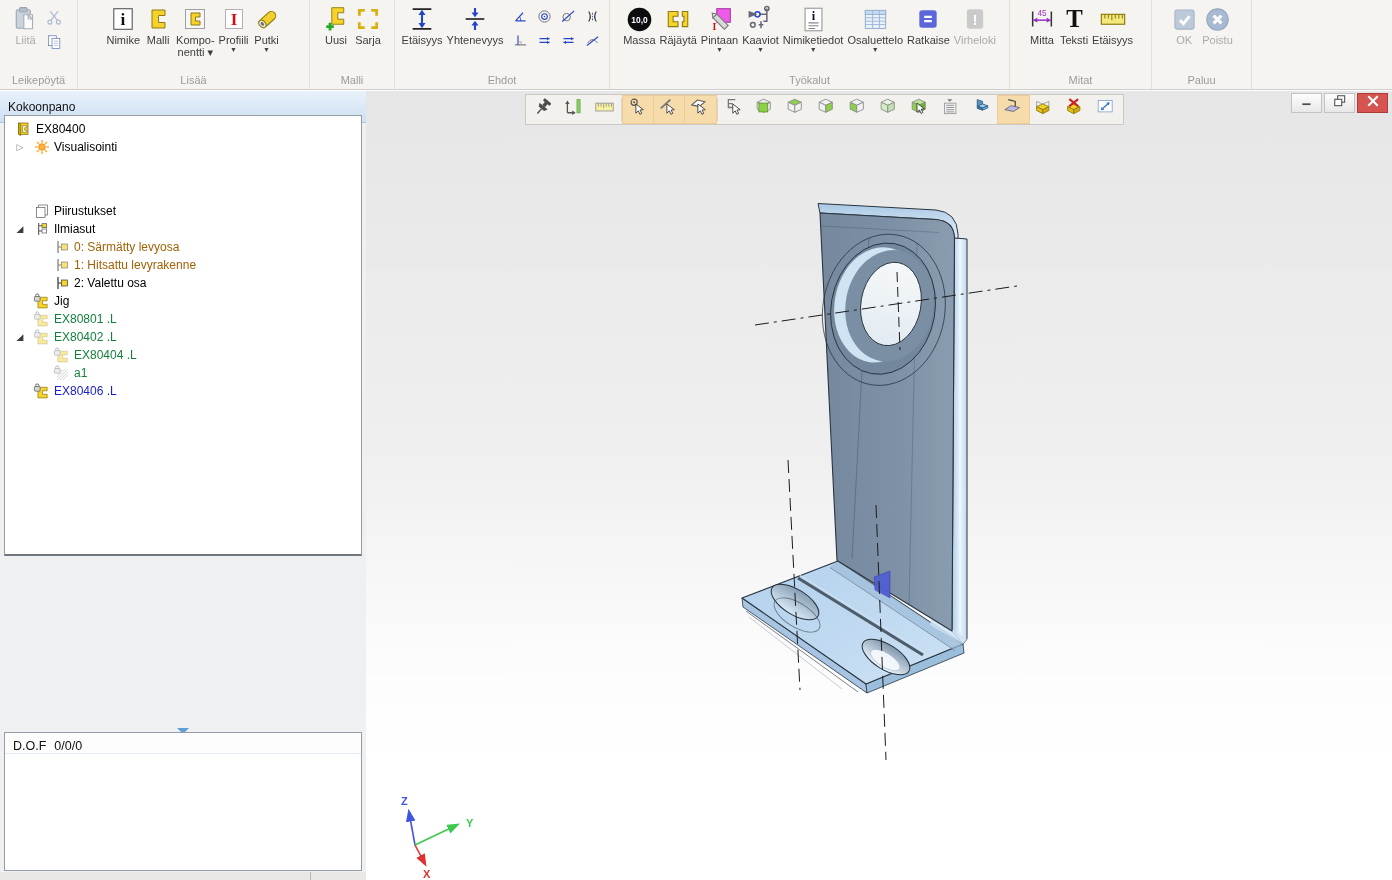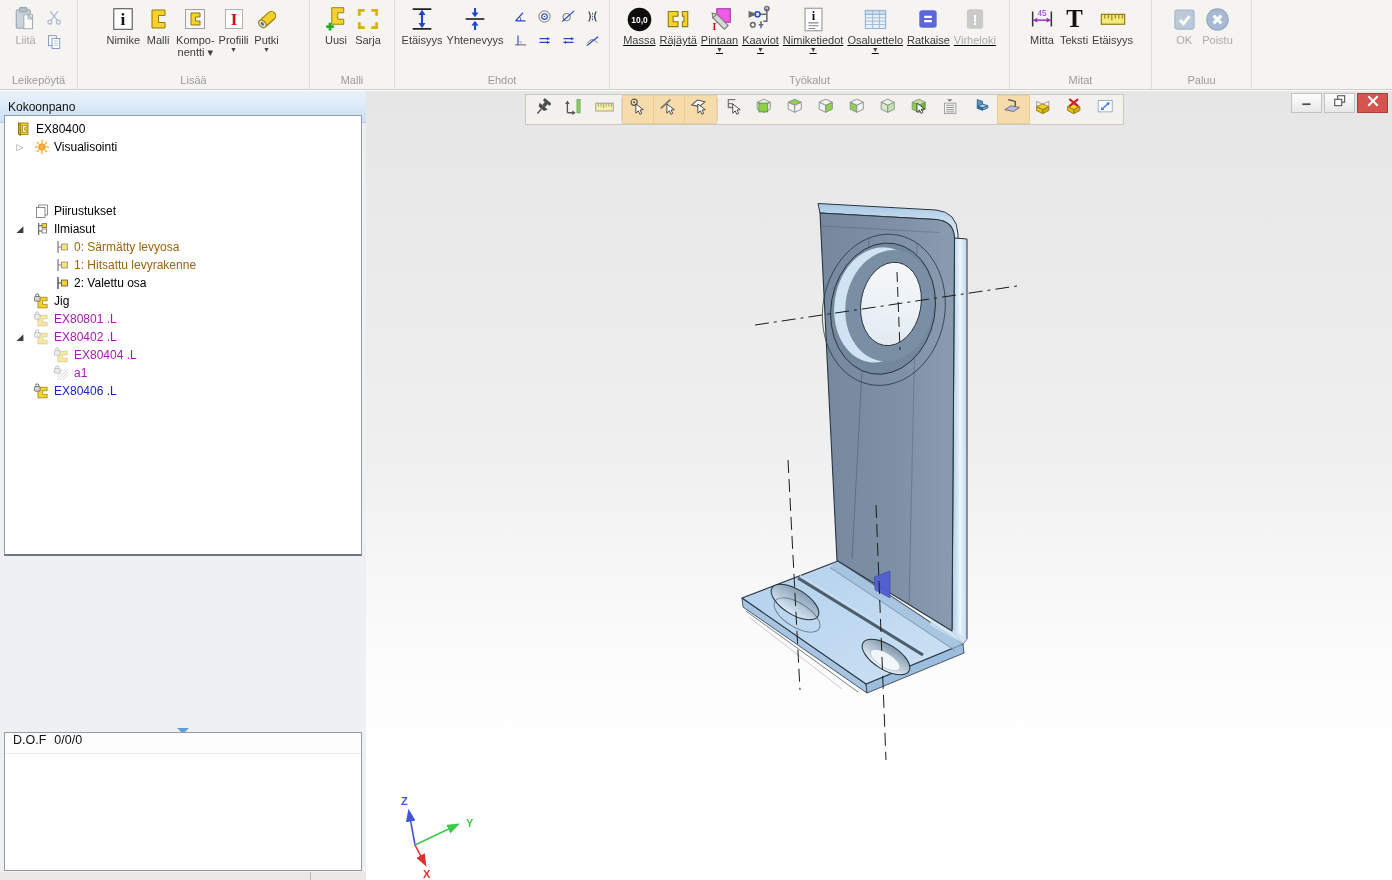--- a/index.html
+++ b/index.html
@@ -32,29 +32,29 @@
     border-bottom:1px solid #b5c4d6;font-size:12px;color:#111;display:flex;
     align-items:center;padding-left:8px;}
   .tree-box{position:absolute;left:4px;top:24px;width:358px;height:441px;background:#fff;
     border:1px solid #959ca6;border-bottom:2px solid #6e7680;overflow:hidden;padding-top:4px;}
   .tree-row{display:flex;align-items:center;height:18px;font-size:12px;color:#000;position:relative;white-space:nowrap;}
   .tree-row .expander{position:absolute;width:12px;text-align:center;font-size:9px;color:#8b8b8b;}
   .tree-row .expander.exp{color:#3c3c3c;font-size:9px;}
   .tree-row .t-icon{width:17px;height:16px;display:inline-flex;align-items:center;justify-content:center;margin-right:4px;}
   .tree-row.dim .t-label{color:#a16207;}
   .tree-row.dim .t-icon{opacity:.65;}
-  .tree-row.faded .t-label{color:#a21caf;}
+  .tree-row.faded .t-label{color:#15803d;}
   .tree-row.faded .t-icon{opacity:.45;}
   .tree-row.sel-blue .t-label{color:#1c20cd;}
   .splitter-tri{position:absolute;left:177px;top:637px;width:0;height:0;
     border-left:6px solid transparent;border-right:6px solid transparent;
     border-top:6px solid #5f9fd6;}
   .dof-box{position:absolute;left:4px;top:641px;width:358px;height:139px;background:#fff;
     border:1px solid #959ca6;}
-  .dof-head{height:21px;display:flex;align-items:flex-start;gap:8px;padding-left:8px;
+  .dof-head{height:21px;display:flex;align-items:flex-end;gap:8px;padding-left:8px;
     font-size:12.5px;color:#111;border-bottom:1px solid #e6edf5;background:#fdfdfe;}
   .statusbar{position:absolute;left:0;top:872px;width:366px;height:8px;background:#eae8e5;}
   .statusbar .seam{position:absolute;left:310px;top:0;width:1px;height:8px;background:#b8b6b2;}
   
   .viewport{position:absolute;left:366px;top:91px;width:1026px;height:789px;
     background:linear-gradient(#e6e6e6,#efefef 45%,#fcfcfc 72%,#ffffff 85%);}
   .vtoolbar{position:absolute;left:159px;top:3px;height:31px;background:#f2f1ee;
     border:1px solid #ccc9c4;display:flex;align-items:center;padding:1px;}
   .vt-btn{width:31px;height:27px;display:flex;align-items:center;justify-content:center;}
   .vt-btn.hl{background:#f7dcab;outline:1px solid #edcd92;}
@@ -254,21 +254,21 @@
           <div class="cond-btn">
             <svg width="15" height="15" viewBox="0 0 24 24">
               <path d="M4 16 Q12 5 20 16" stroke="#777" fill="none" stroke-width="1.6"></path>
               <path d="M3 20 L21 6" stroke="#2847c8" stroke-width="1.8"></path>
             </svg>
           </div>
         </div>
       </div>
       <div class="rib-glabel">Ehdot</div>
     </div>
-    <div class="rib-group" style="width: 400px; text-decoration: underline;">
+    <div class="rib-group" style="width: 400px;">
       <div class="big-row">
         <div class="rib-btn">
       <span class="ric">
             <svg width="27" height="27" viewBox="0 0 24 24">
               <circle cx="12" cy="12" r="10.5" fill="#0d0d0d"></circle>
               <text x="12" y="15" font-size="7.5" font-weight="bold" fill="#fff" text-anchor="middle">10,0</text>
             </svg>
           </span>
       <span class="rlb">Massa</span>
       </div>

